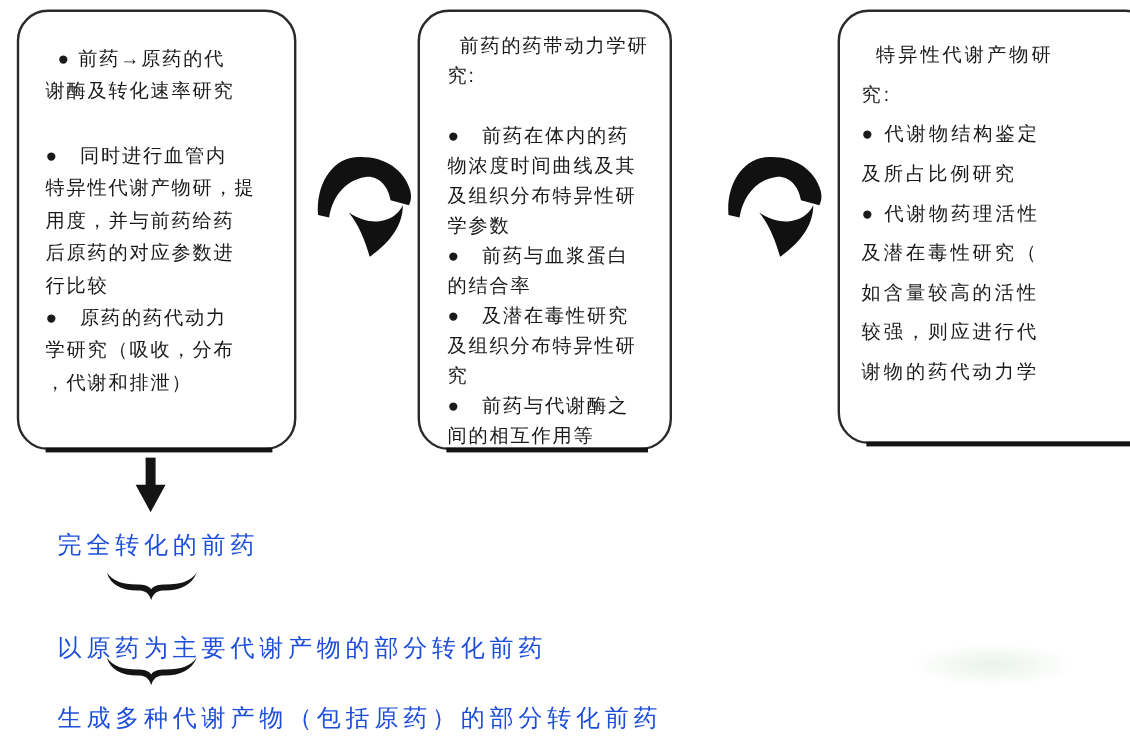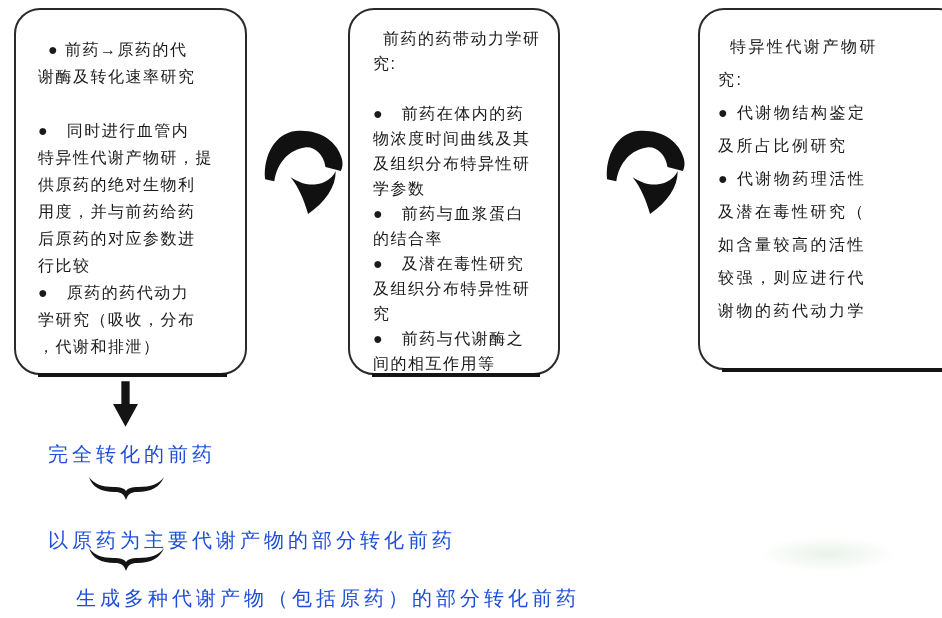--- a/index.html
+++ b/index.html
@@ -76,42 +76,41 @@
   .bottom-label {
     position: absolute;
     left: 48px;
     font-size: 20px;
     letter-spacing: 4px;
     white-space: pre;
     color: #1d4ed8;
   }
   .label1 { top: 441px; }
   .label2 { top: 527px; }
-  .label3 { top: 585px; margin-left: 28px; }
+  .label3 { top: 585px; }
 
   .watermark {
     position: absolute;
     left: 758px; top: 536px;
     width: 140px; height: 36px;
     background: radial-gradient(ellipse at center, rgba(150,190,150,0.20), rgba(150,190,150,0) 70%);
     pointer-events: none;
   }
 </style>
 </head>
 <body>
 
 <div class="canvas">
 
   <div class="box box1">
       <div class="tline">● 前药→原药的代</div>
       <div class="tline">谢酶及转化速率研究</div>
       <div class="tline"></div>
       <div class="tline">●　同时进行血管内</div>
       <div class="tline">特异性代谢产物研，提</div>
-      <div class="tline">供原药的绝对生物利</div>
       <div class="tline">用度，并与前药给药</div>
       <div class="tline">后原药的对应参数进</div>
       <div class="tline">行比较</div>
       <div class="tline">●　原药的药代动力</div>
       <div class="tline">学研究（吸收，分布</div>
       <div class="tline">，代谢和排泄）</div>
     </div>
 
   <svg class="icon curve1" width="86" height="88" viewBox="0 0 84 84" aria-hidden="true">
     <path fill="#111111" d="M 3 50 C 1 27, 13 5, 33 3 C 55 1, 73 12, 78 30 C 79 34, 79 38, 77 42 L 62 38 C 60 26, 52 18, 42 19 C 27 21, 15 33, 12 52 Z"></path>

